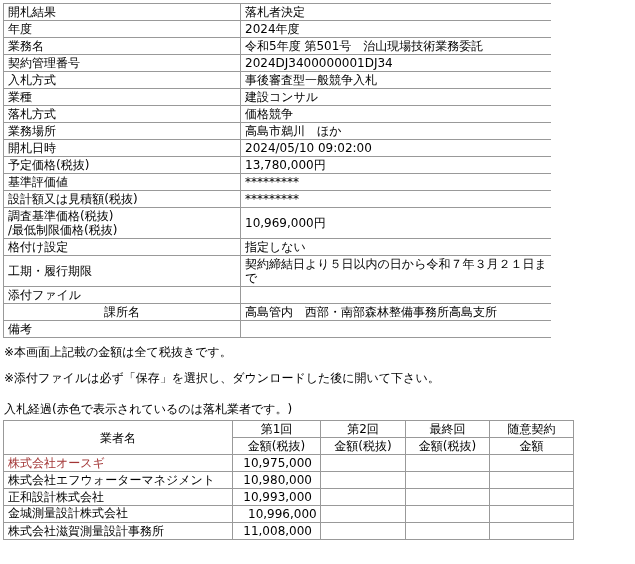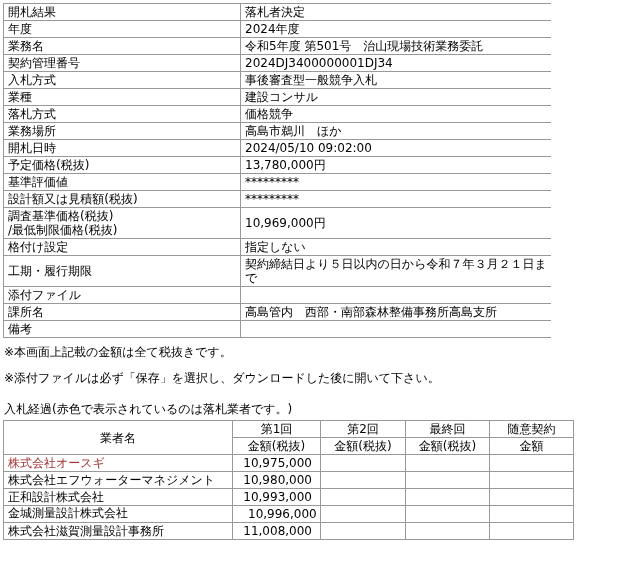--- a/index.html
+++ b/index.html
@@ -123,21 +123,21 @@
     <th class="dlabel" style="border-color: rgb(153, 153, 153);">工期・履行期限</th>
     <td class="dvalue" style="border-color: rgb(153, 153, 153);">契約締結日より５日以内の日から令和７年３月２１日まで</td>
   </tr>
 
   <tr>
     <th class="dlabel" style="border-color: rgb(153, 153, 153);">添付ファイル</th>
     <td class="dvalue" style="border-color: rgb(153, 153, 153);"></td>
   </tr>
 
   <tr>
-    <th class="dlabel" style="border-color: rgb(153, 153, 153);">課所名</th>
+    <th class="dlabel" style="border-color: rgb(153, 153, 153); text-align: center;">課所名</th>
     <td class="dvalue" style="border-color: rgb(153, 153, 153);">高島管内　西部・南部森林整備事務所高島支所</td>
   </tr>
 
   <tr>
     <th class="dlabel" style="border-color: rgb(153, 153, 153);">備考</th>
     <td class="dvalue" style="border-color: rgb(153, 153, 153);"></td>
   </tr>
 </tbody>
   </table>
 

